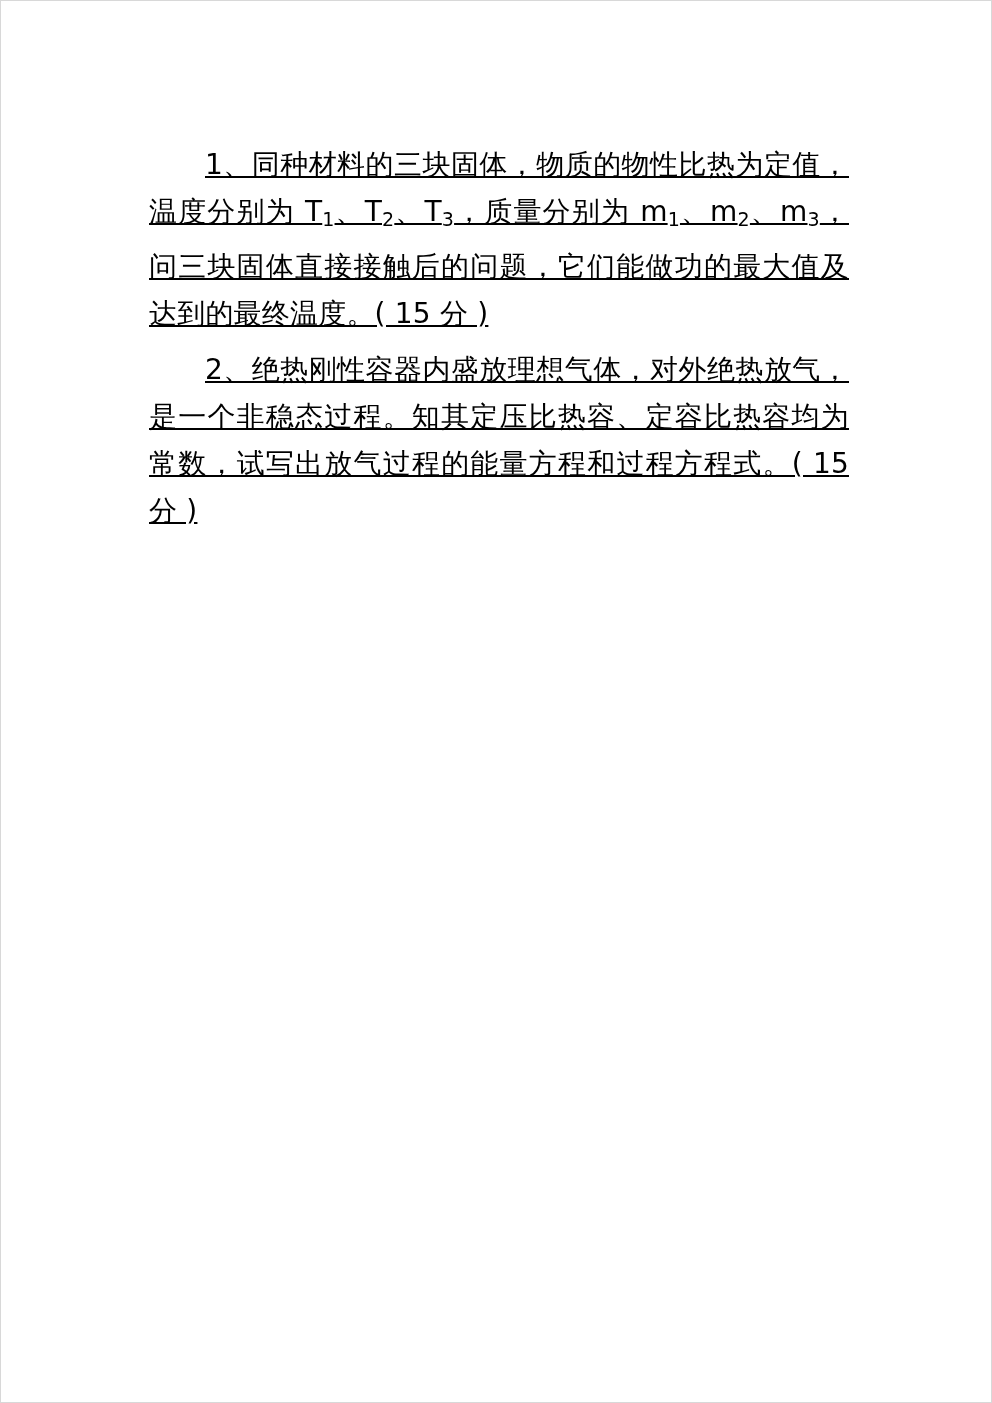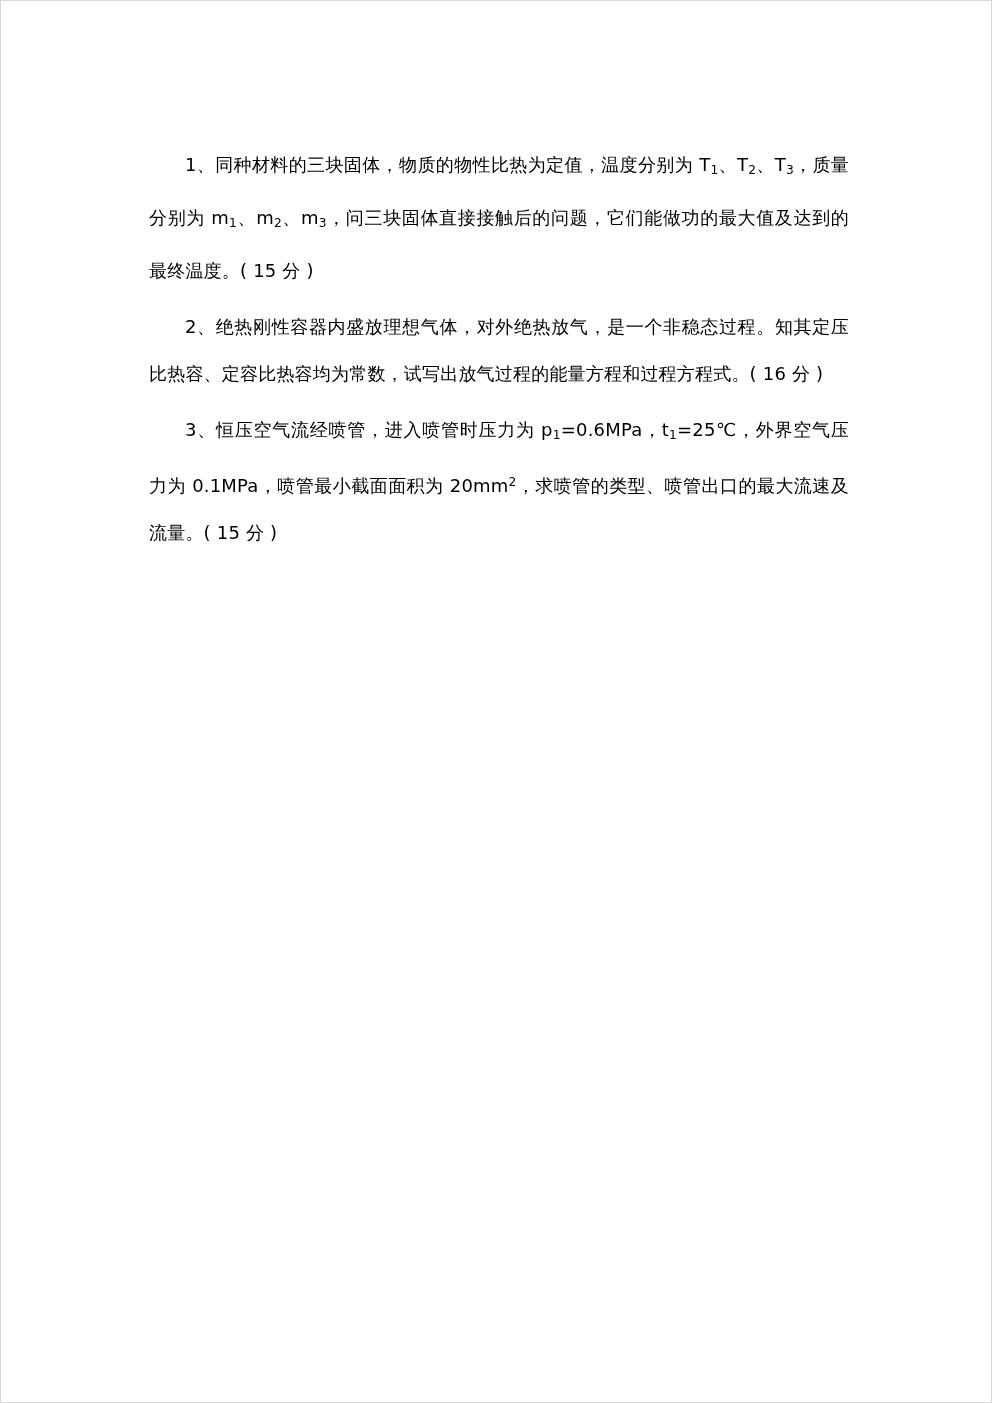--- a/index.html
+++ b/index.html
@@ -21,28 +21,29 @@
     background: #ffffff;
     border: 1px solid #d8d8d8;
   }
   .content {
     position: absolute;
     left: 148px;
     top: 140px;
     width: 700px;
   }
   .para {
-    font-size: 18px;
+    font-size: 28px;
     line-height: 47px;
     text-indent: 2em;
     text-align: justify;
     letter-spacing: 0.2px;
     margin: 0 0 9px 0;
     font-family: "DejaVu Sans", "Liberation Sans", sans-serif;
     font-weight: 500;
+    text-decoration: underline;
   }
   .para:last-child {
     margin-bottom: 0;
   }
   sub {
     font-size: 0.68em;
     vertical-align: -0.25em;
   }
   sup {
     font-size: 0.68em;
@@ -55,20 +56,19 @@
   }
 </style>
 </head>
 <body>
 
 <div class="page">
   <div class="content">
 
     <p class="para">1、同种材料的三块固体，物质的物性比热为定值，温度分别为 T<sub>1</sub>、T<sub>2</sub>、T<sub>3</sub>，质量分别为 m<sub>1</sub>、m<sub>2</sub>、m<sub>3</sub>，问三块固体直接接触后的问题，它们能做功的最大值及达到的最终温度。( 15 分 )</p>
 
-    <p class="para">2、绝热刚性容器内盛放理想气体，对外绝热放气，是一个非稳态过程。知其定压比热容、定容比热容均为常数，试写出放气过程的能量方程和过程方程式。( 16 分 )</p>
+    <p class="para">2、绝热刚性容器内盛放理想气体，对外绝热放气，是一个非稳态过程。知其定压比热容、定容比热容均为常数，试写出放气过程的能量方程和过程方程式。( 15 分 )</p>
 
-    <p class="para">3、恒压空气流经喷管，进入喷管时压力为 p<sub>1</sub>=0.6MPa，t<sub>1</sub>=25℃，外界空气压力为 0.1MPa，喷管最小截面面积为 20mm<sup>2</sup>，求喷管的类型、喷管出口的最大流速及流量。( 15 分 )</p>
 
 
 
   </div>
 </div>
 
 </body></html>

